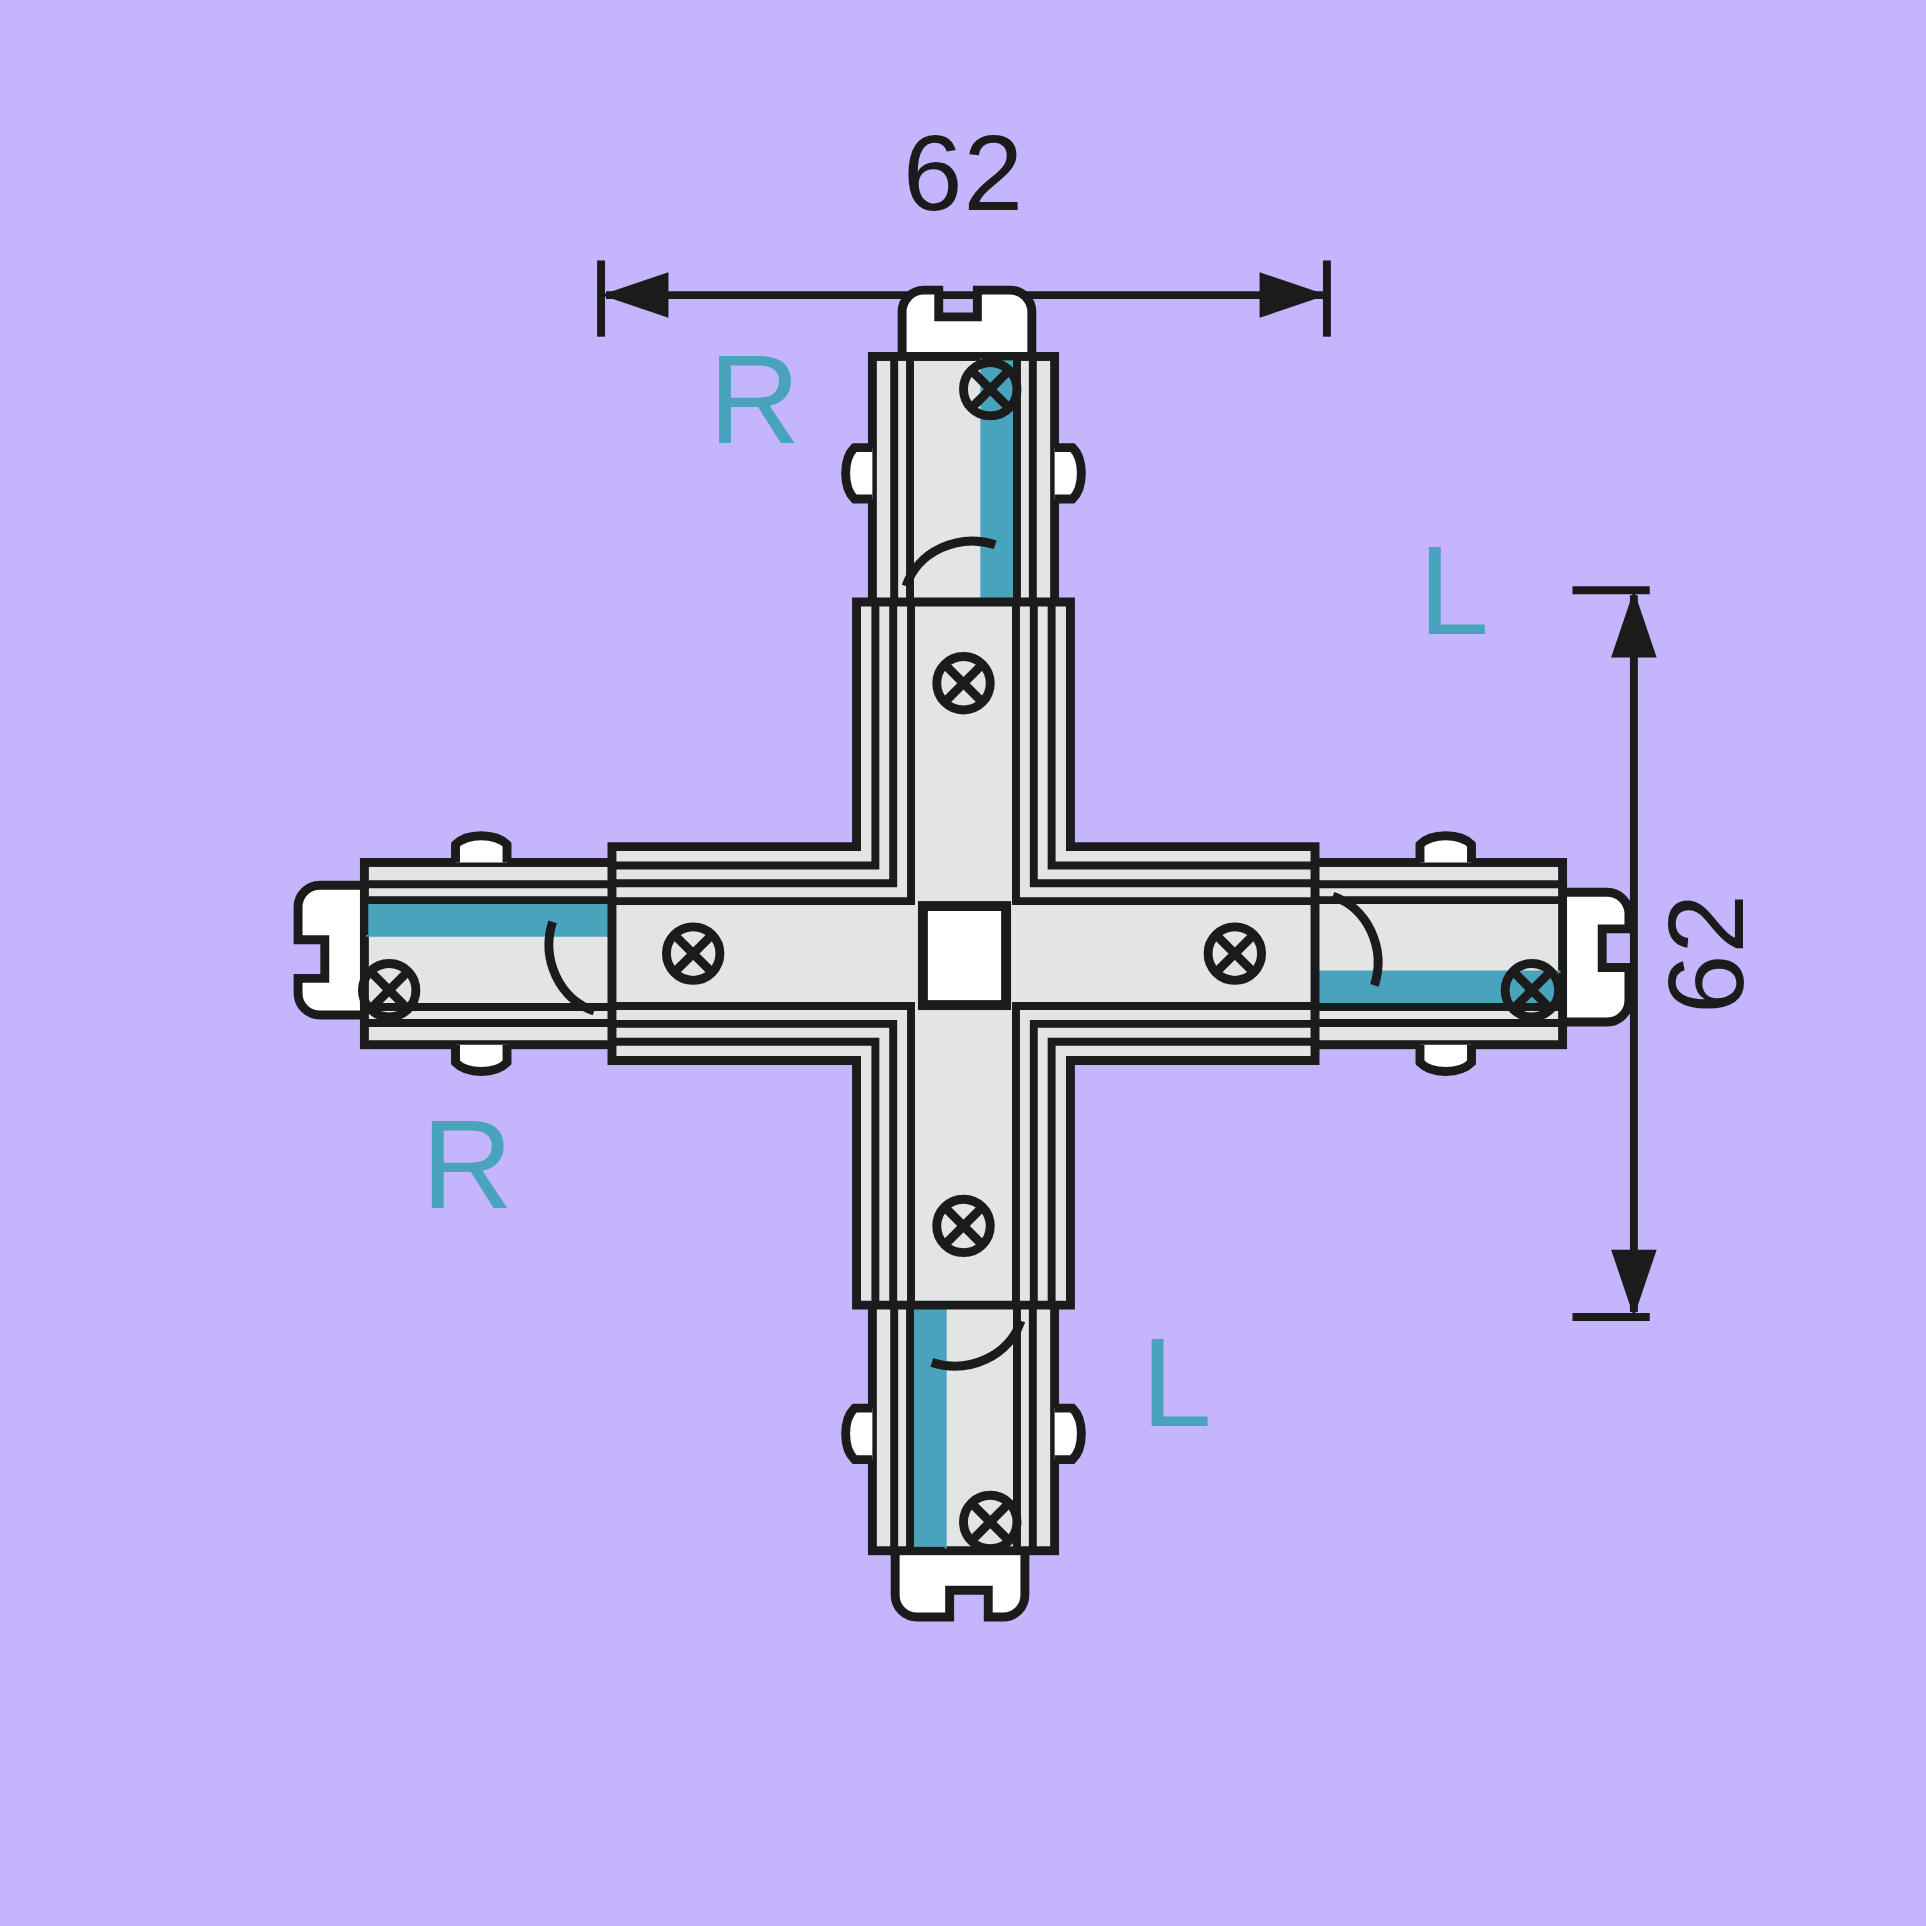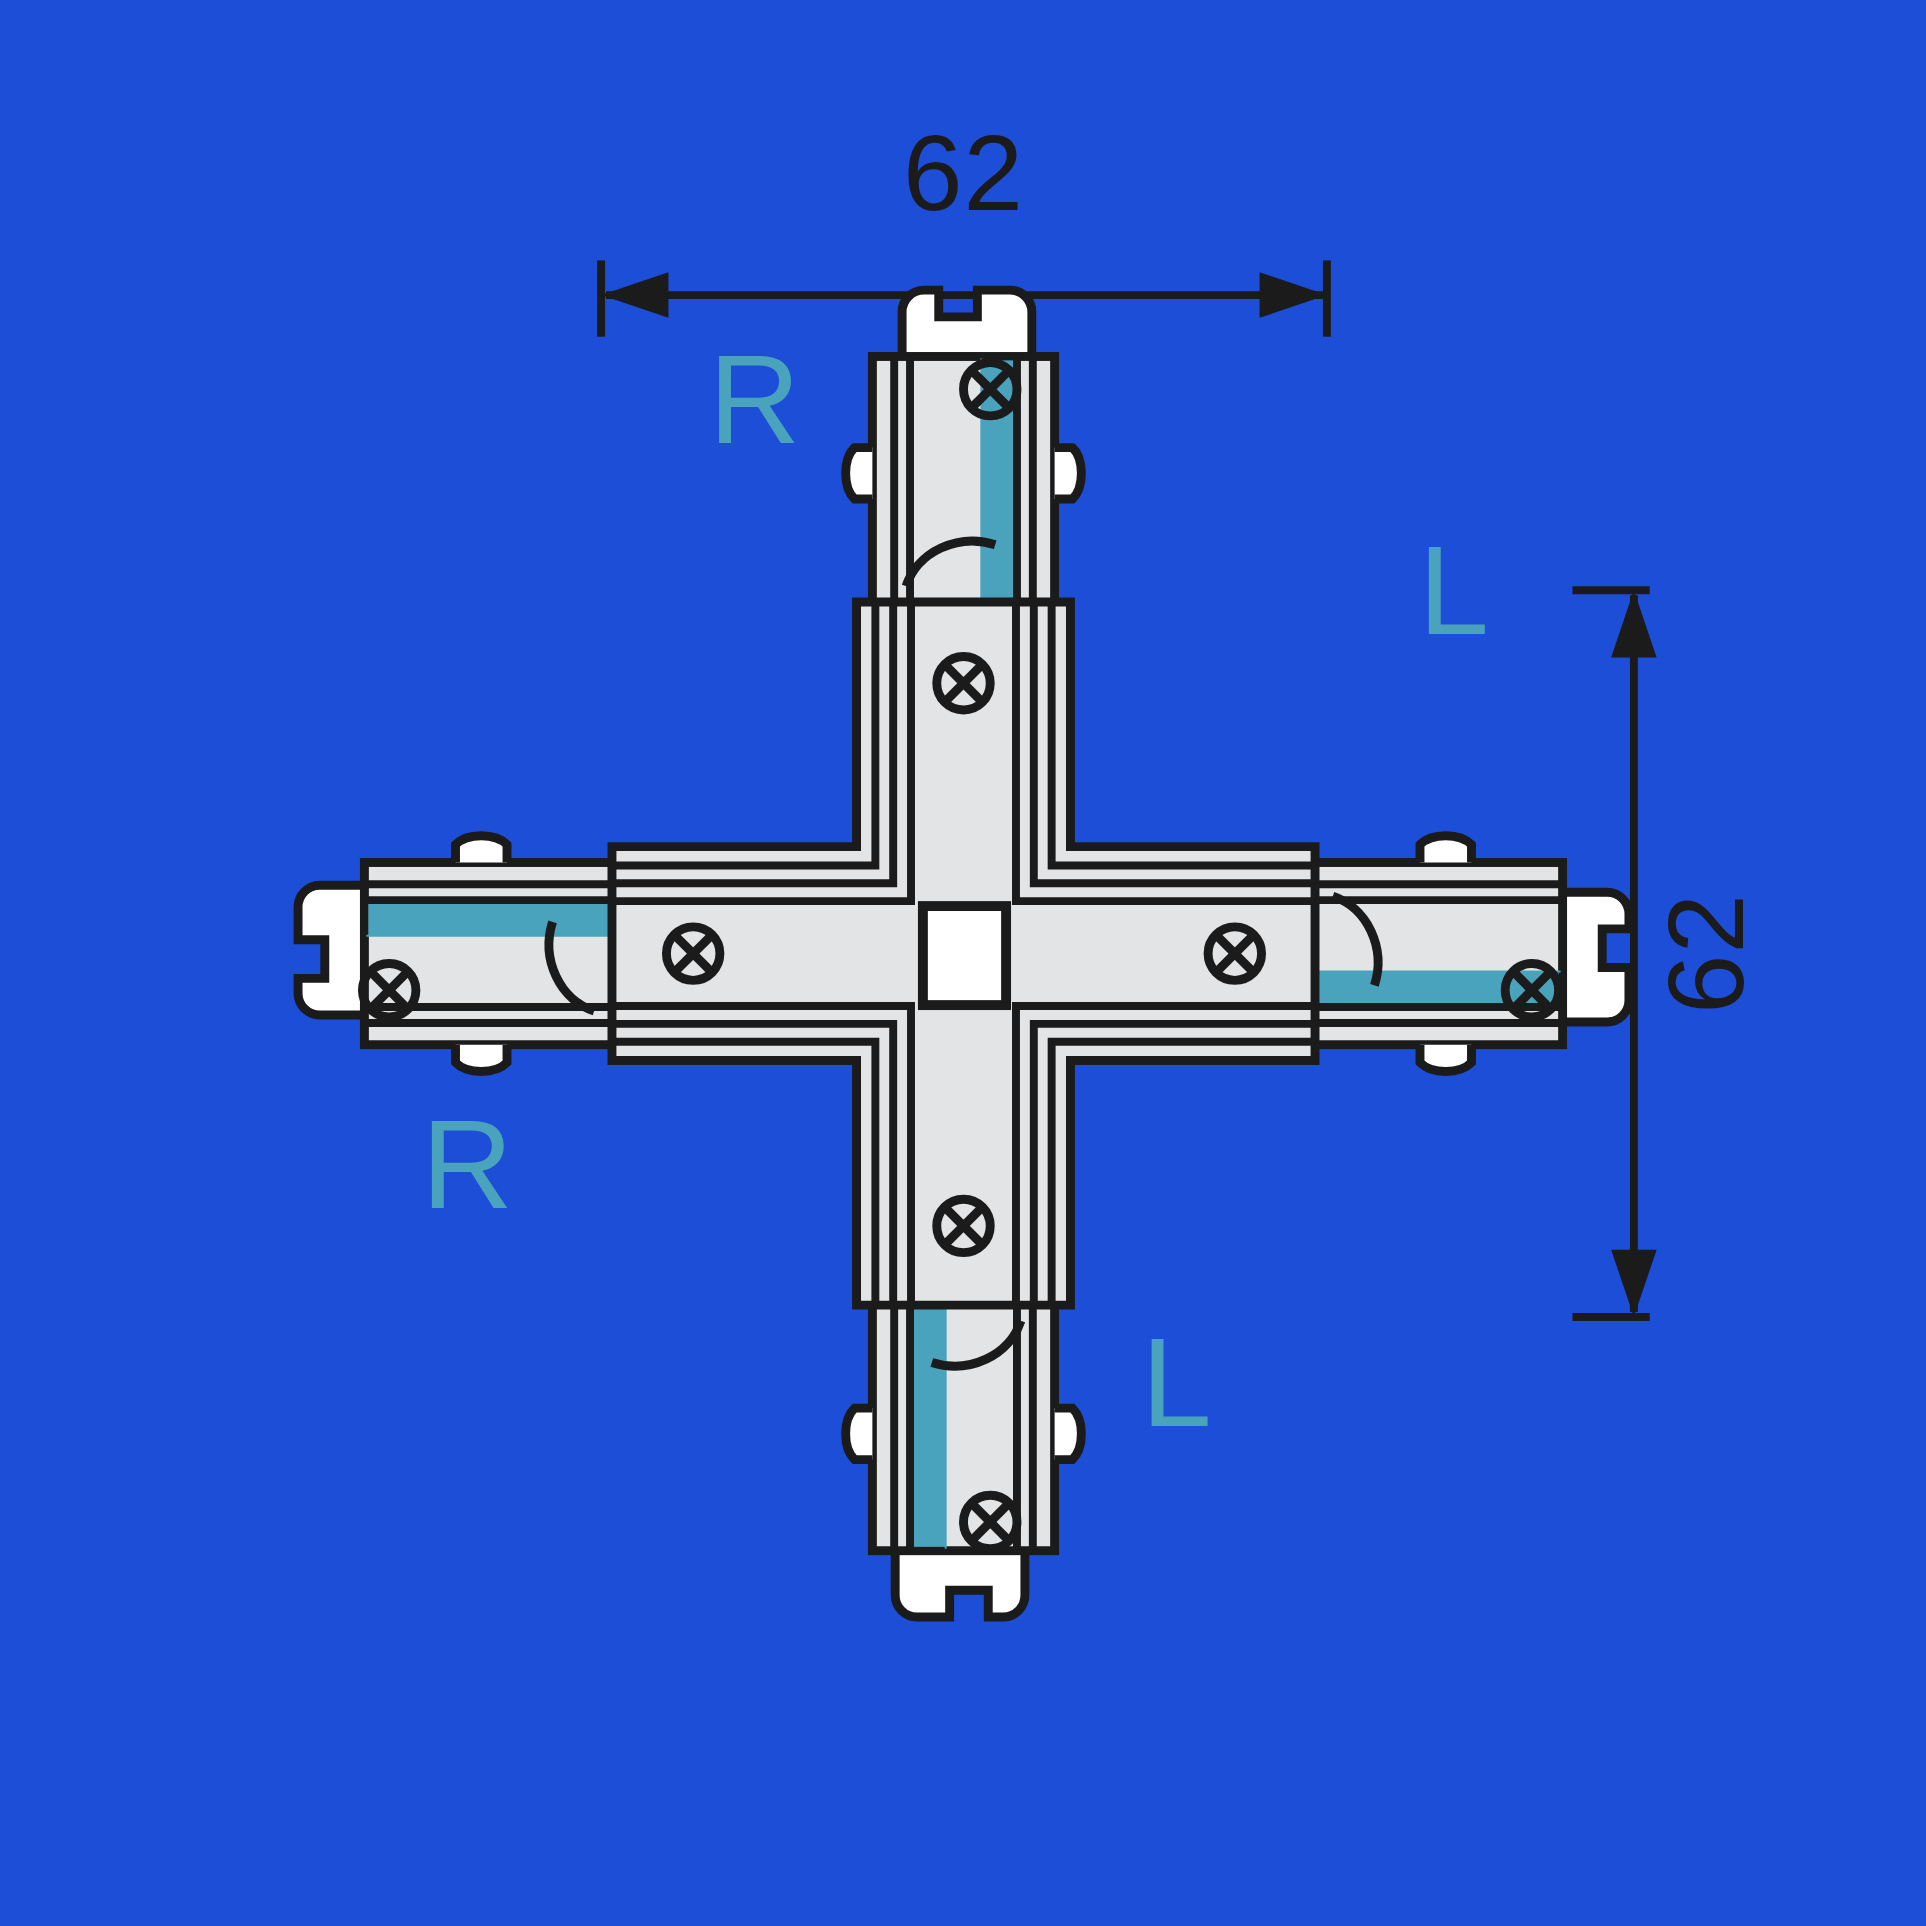--- a/index.html
+++ b/index.html
@@ -4,21 +4,21 @@
 <style>
   html, body {
     margin: 0;
     padding: 0;
     background: #ffffff;
   }
   #page {
     position: relative;
     width: 1927px;
     height: 1927px;
-    background: #1d4ed8;
+    background: #c4b5fd;
     font-family: "Liberation Sans", sans-serif;
     overflow: hidden;
   }
   svg.drawing {
     position: absolute;
     left: 0;
     top: 0;
     width: 1927px;
     height: 1927px;
     display: block;

